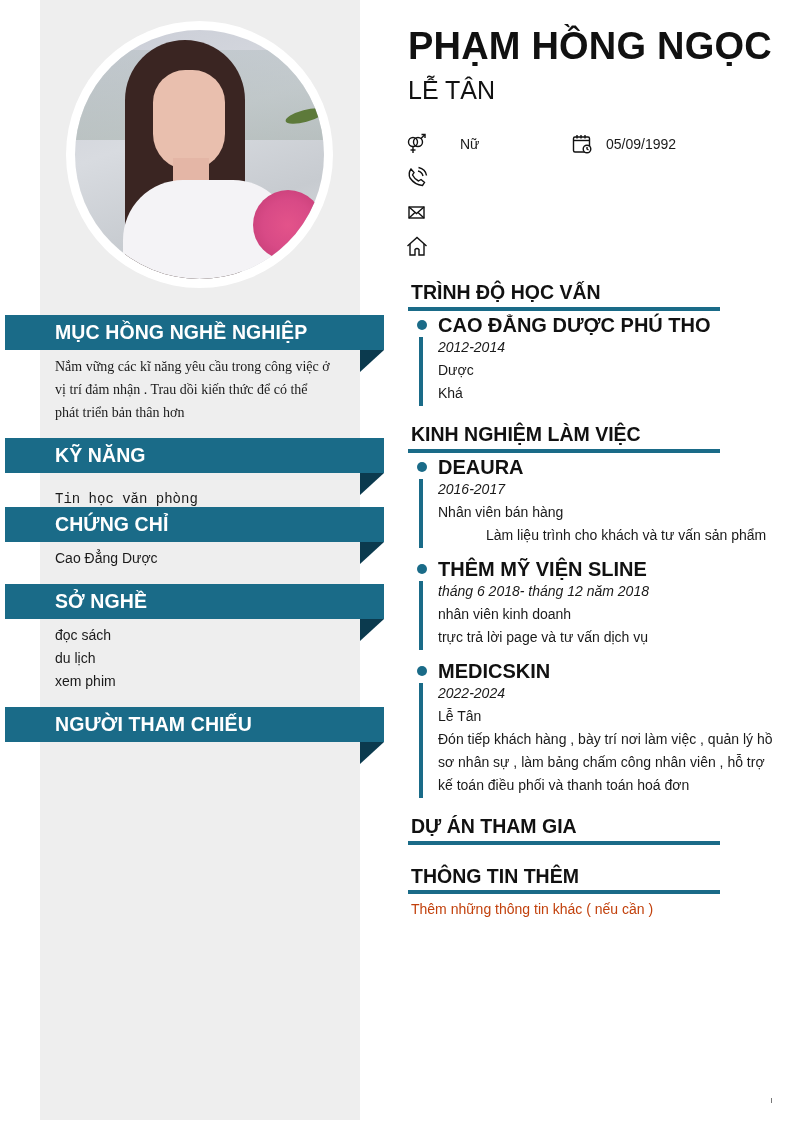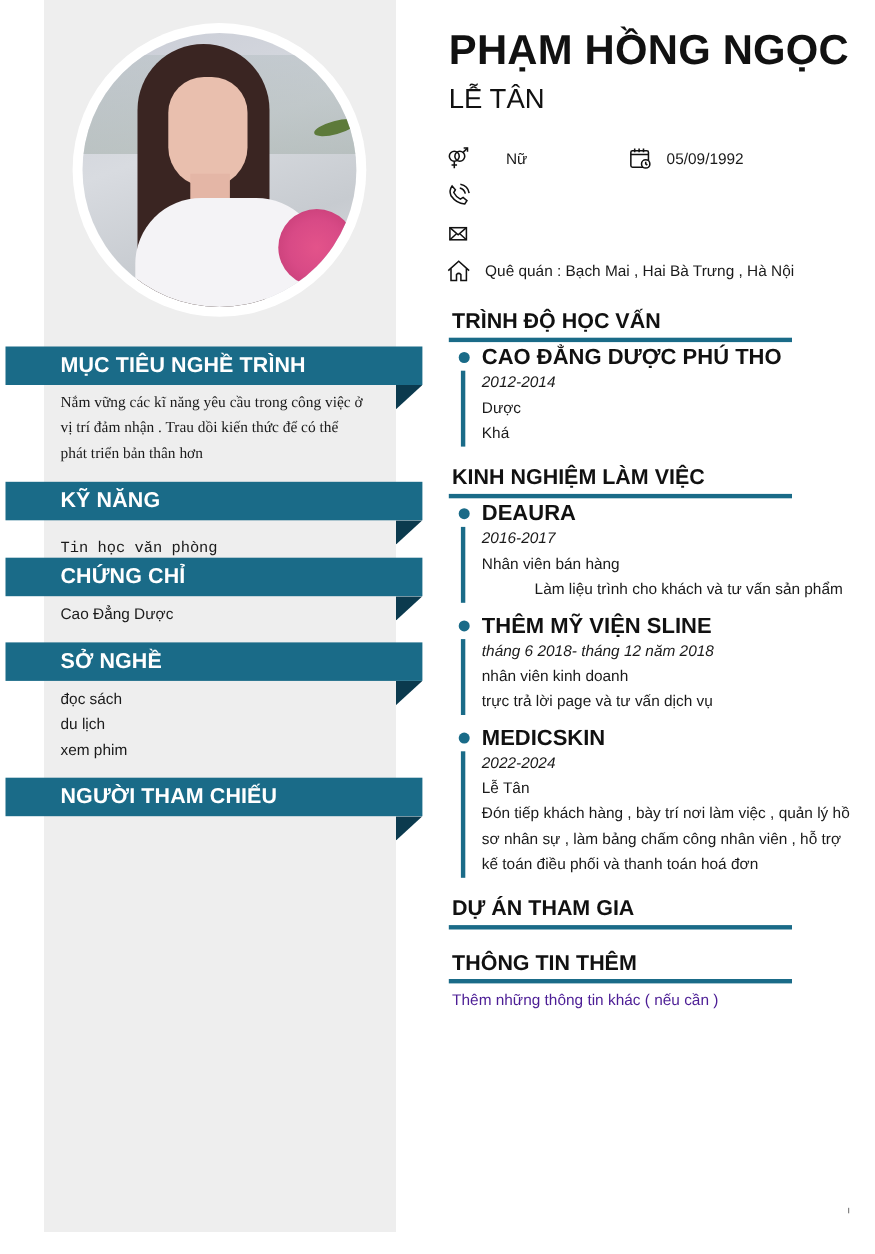--- a/index.html
+++ b/index.html
@@ -33,40 +33,40 @@
   .sec-title { position: absolute; left: 411px; font-size: 19.5px; font-weight: bold; color: #111; line-height: 24px; text-align: right; }
   .sec-rule { position: absolute; left: 408px; width: 312px; height: 4px; background: #1a6b88; }
 
   .tl-dot { position: absolute; left: 417px; width: 10px; height: 10px; border-radius: 50%; background: #1a6b88; }
   .tl-line { position: absolute; left: 419px; width: 4px; background: #1a6b88; }
   .tl-head { position: absolute; left: 438px; font-size: 20px; font-weight: bold; color: #111; line-height: 20px; }
   .tl-text { position: absolute; left: 438px; font-size: 14px; color: #1a1a1a; line-height: 23px; white-space: nowrap; }
   .tl-text.italic { font-style: italic; }
   .tl-desc { position: absolute; left: 438px; width: 345px; font-size: 14px; color: #1a1a1a; line-height: 23px; }
 
-  .extra-text { position: absolute; left: 411px; top: 898px; font-size: 14px; color: #4c1d95; line-height: 22px; }
+  .extra-text { position: absolute; left: 411px; top: 898px; font-size: 14px; color: #c2410c; line-height: 22px; }
   .corner-mark { position:absolute; left: 771px; top: 1098px; width: 1px; height: 5px; background:#777; }
 </style>
 </head>
 <body>
 
 <div class="sidebar-bg"></div>
 
 <div class="avatar-ring"></div>
 <div class="avatar">
   <div class="bg-trees"></div>
   <div class="hair"></div>
   <div class="face"></div>
   <div class="neck"></div>
   <div class="dress"></div>
   <div class="leaf"></div>
   <div class="flowers"></div>
 </div>
 
-<div class="side-banner" style="top:315px;">MỤC TIÊU NGHỀ TRÌNH</div>
+<div class="side-banner" style="top:315px;">MỤC HỒNG NGHỀ NGHIỆP</div>
 <div class="side-fold" style="top:350px;"></div>
 <div class="side-text" style="top:355px;font-family:Liberation Serif, serif;">Nắm vững các kĩ năng yêu cầu trong công việc ở vị trí đảm nhận . Trau dồi kiến thức để có thể phát triển bản thân hơn</div>
 
 <div class="side-banner" style="top:438px;">KỸ NĂNG</div>
 <div class="side-fold" style="top:473px;"></div>
 <div class="side-text" style="top:488px;font-family:Liberation Mono, monospace;">Tin học văn phòng</div>
 
 <div class="side-banner" style="top:507px;">CHỨNG CHỈ</div>
 <div class="side-fold" style="top:542px;"></div>
 <div class="side-text" style="top:547px;">Cao Đẳng Dược</div>
@@ -131,21 +131,20 @@
   </span>
   <span></span>
 </div>
 <div class="info-row" style="left:406px; top:235px;">
   <span class="ico">
     <svg width="22" height="22" viewBox="0 0 22 22" fill="none" stroke="#111" stroke-width="1.4">
       <polyline points="1.5,11 11,2.5 20.5,11"></polyline>
       <path d="M4 9 L4 20 L9 20 L9 14.5 Q11 12.5 13 14.5 L13 20 L18 20 L18 9"></path>
     </svg>
   </span>
-  <span>Quê quán : Bạch Mai , Hai Bà Trưng , Hà Nội</span>
 </div>
 
 <div class="sec-title" style="top:280px;">TRÌNH ĐỘ HỌC VẤN</div>
 <div class="sec-rule" style="top:307px;"></div>
 <div class="tl-dot" style="top:320px;"></div>
 <div class="tl-line" style="top:337px; height:69px;"></div>
 <div class="tl-head" style="top:315px;">CAO ĐẲNG DƯỢC PHÚ THO</div>
 <div class="tl-text italic" style="top:336px;">2012-2014</div>
 <div class="tl-text" style="top:359px;">Dược</div>
 <div class="tl-text" style="top:382px;">Khá</div>

